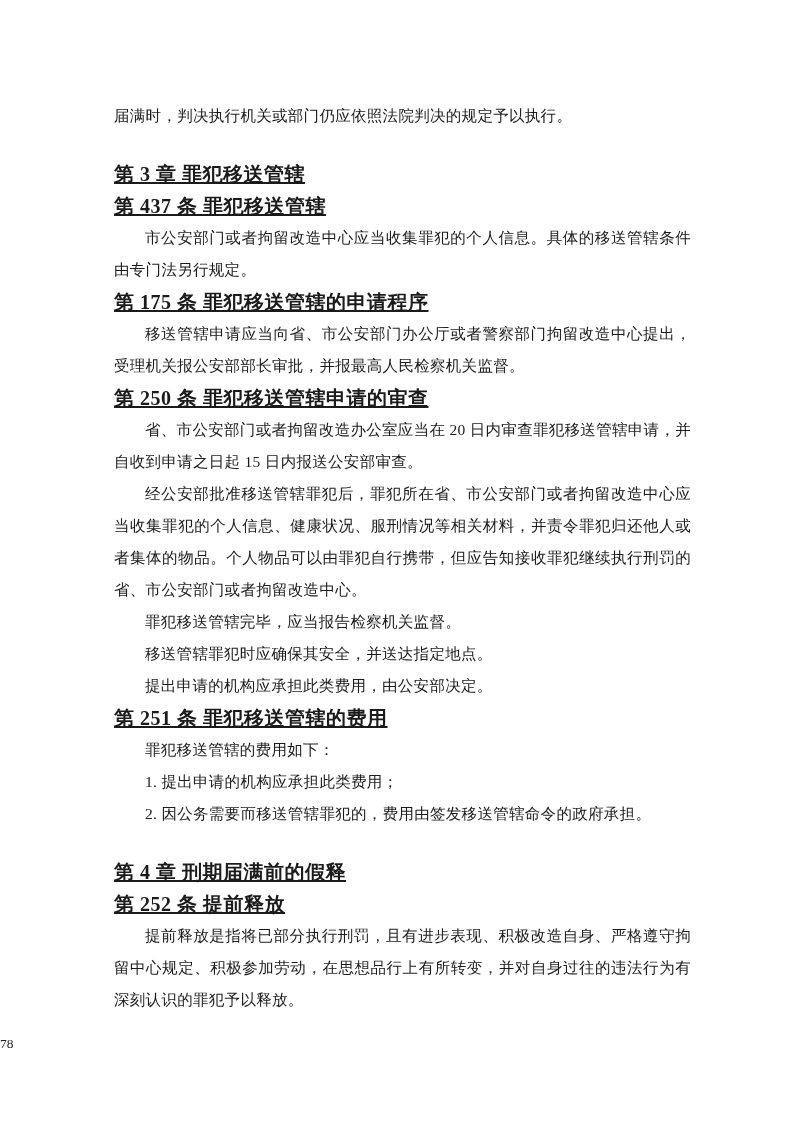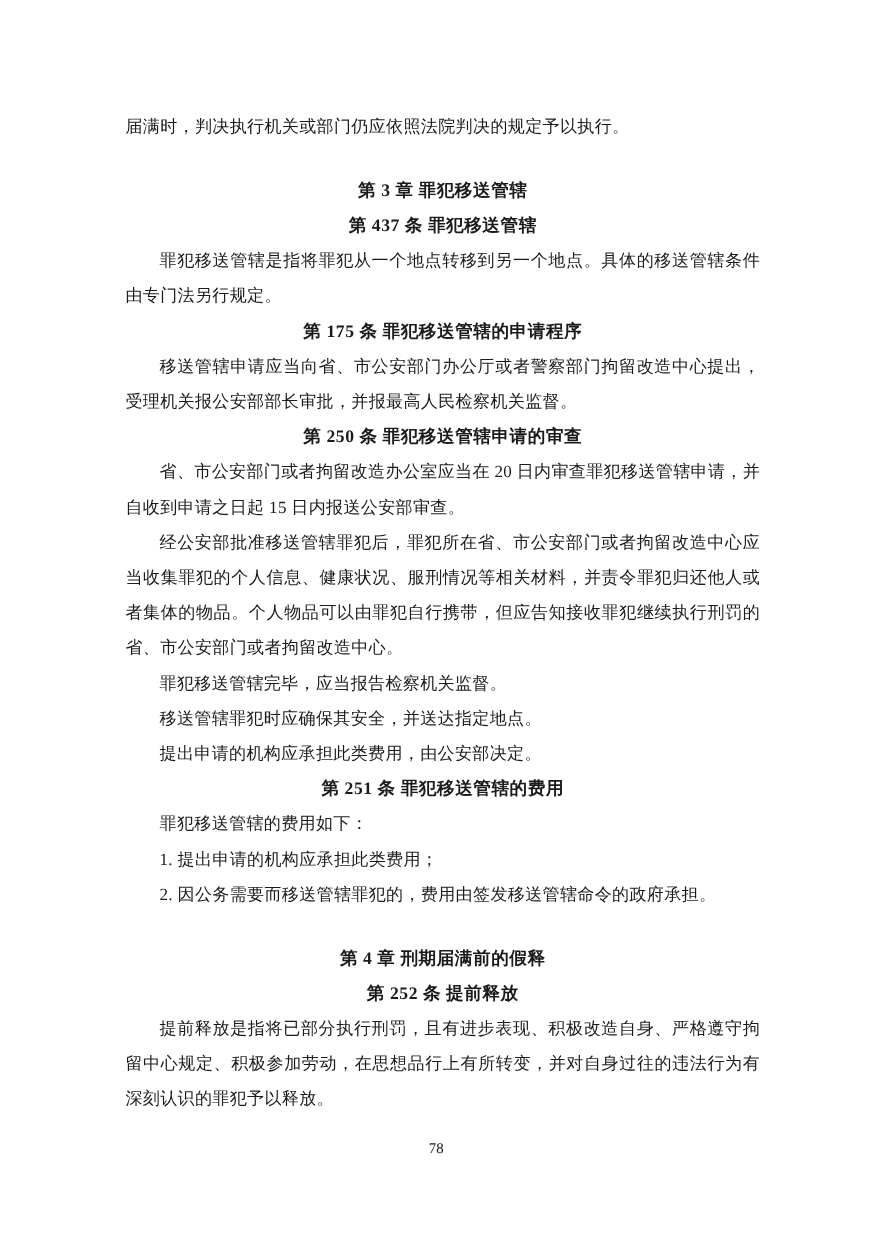--- a/index.html
+++ b/index.html
@@ -22,49 +22,49 @@
   .block {
     margin: 0;
     font-size: 15.5px;
     line-height: 32px;
     text-align: justify;
     letter-spacing: 0.3px;
   }
   .body { text-indent: 2em; }
   .body-noindent { text-indent: 0; }
   .chapter-heading, .article-heading {
-    text-align: center;
+    text-align: left;
     font-weight: bold;
-    font-size: 16px;
+    font-size: 20px;
     line-height: 32px;
     text-indent: 0;
     letter-spacing: 0.5px;
+    text-decoration: underline;
   }
   .chapter-heading { margin-top: 26px; }
   .page-number {
     position: absolute;
     left: 0;
     right: 0;
     bottom: 70px;
-    text-align: center;
     font-size: 13.5px;
     color: #1b1b1b;
     font-family: "Liberation Serif", "DejaVu Serif", serif;
     margin-top: 20px;
   }
 </style>
 </head>
 <body>
 
 <div class="page">
   <div id="doc-body">
       <p class="block body-noindent">届满时，判决执行机关或部门仍应依照法院判决的规定予以执行。</p>
       <p class="block chapter-heading">第 3 章 罪犯移送管辖</p>
       <p class="block article-heading">第 437 条 罪犯移送管辖</p>
-      <p class="block body">罪犯移送管辖是指将罪犯从一个地点转移到另一个地点。具体的移送管辖条件由专门法另行规定。</p>
+      <p class="block body">市公安部门或者拘留改造中心应当收集罪犯的个人信息。具体的移送管辖条件由专门法另行规定。</p>
       <p class="block article-heading">第 175 条 罪犯移送管辖的申请程序</p>
       <p class="block body">移送管辖申请应当向省、市公安部门办公厅或者警察部门拘留改造中心提出，受理机关报公安部部长审批，并报最高人民检察机关监督。</p>
       <p class="block article-heading">第 250 条 罪犯移送管辖申请的审查</p>
       <p class="block body">省、市公安部门或者拘留改造办公室应当在 20 日内审查罪犯移送管辖申请，并自收到申请之日起 15 日内报送公安部审查。</p>
       <p class="block body">经公安部批准移送管辖罪犯后，罪犯所在省、市公安部门或者拘留改造中心应当收集罪犯的个人信息、健康状况、服刑情况等相关材料，并责令罪犯归还他人或者集体的物品。个人物品可以由罪犯自行携带，但应告知接收罪犯继续执行刑罚的省、市公安部门或者拘留改造中心。</p>
       <p class="block body">罪犯移送管辖完毕，应当报告检察机关监督。</p>
       <p class="block body">移送管辖罪犯时应确保其安全，并送达指定地点。</p>
       <p class="block body">提出申请的机构应承担此类费用，由公安部决定。</p>
       <p class="block article-heading">第 251 条 罪犯移送管辖的费用</p>
       <p class="block body">罪犯移送管辖的费用如下：</p>

